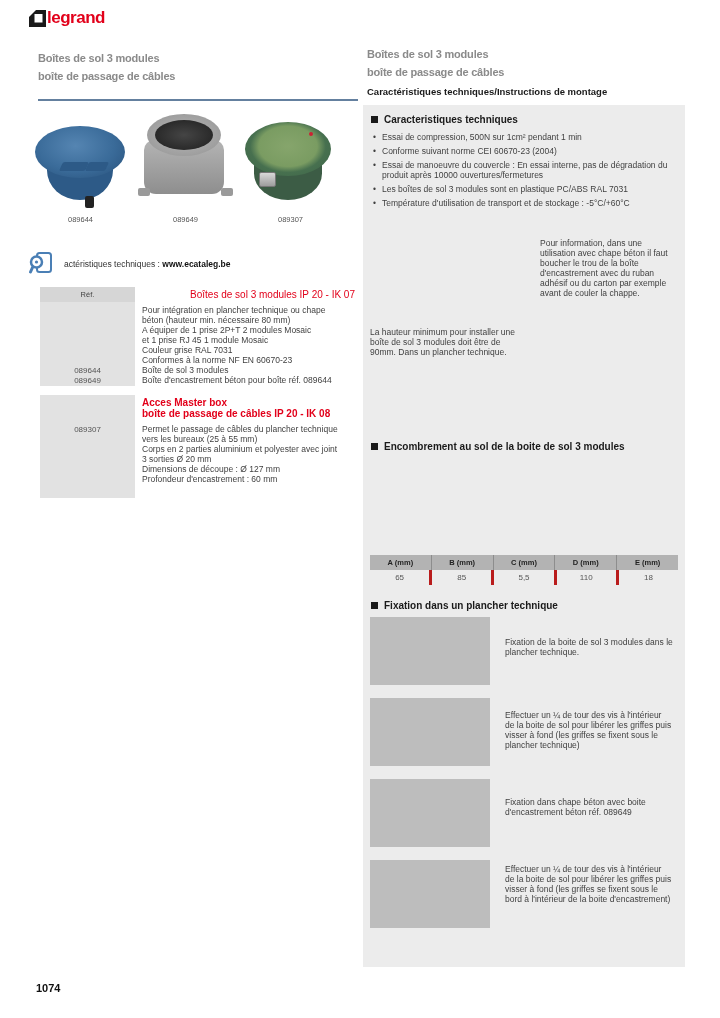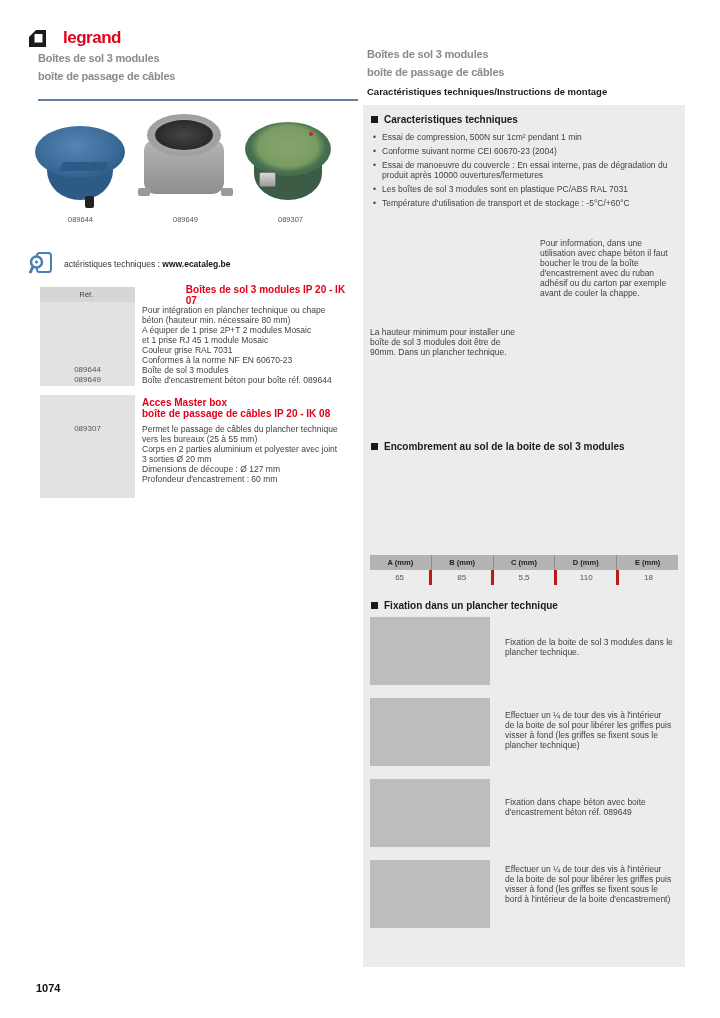--- a/index.html
+++ b/index.html
@@ -1,21 +1,21 @@
 <!DOCTYPE html>
 <html><head>
 <meta charset="utf-8">
 <style>
   * { margin:0; padding:0; box-sizing:border-box; }
   html,body { background:#fff; }
   body { font-family:"Liberation Sans", sans-serif; color:#4a4a4a; }
   .page { position:relative; width:720px; height:1018px; background:#fff; overflow:hidden; }
 
   
-  .logo { position:absolute; left:28px; top:8px; display:flex; align-items:center; gap:16px;margin-top:20px; }
+  .logo { position:absolute; left:28px; top:8px; display:flex; align-items:center; gap:0; }
   .logo-word { color:#e2001a; font-weight:bold; font-size:17px; letter-spacing:-0.5px; }
 
   
   .col-title { position:absolute; font-size:11px; font-weight:bold; color:#8a8a8a; line-height:18px; letter-spacing:-0.2px; }
   .lt { left:38px; top:49px; }
   .rt { left:367px; top:45px; }
   .r-subtitle { position:absolute; left:367px; top:86px; font-size:9.5px; font-weight:bold; color:#1a1a1a; }
   .blue-line { position:absolute; left:38px; top:99px; width:320px; height:2px; background:#64809f; }
 
   
@@ -51,24 +51,24 @@
   .ecat-text { font-size:8.5px; color:#333; }
   .ecat-url { font-weight:bold; color:#111; cursor:pointer; }
 
   
   .ltable { position:absolute; left:40px; width:315px; }
   .t1 { top:287px; } .t2 { top:395px; }
   .grey-col { position:absolute; left:0; top:0; width:95px; background:#e2e2e2; }
   .t1 .grey-col { height:99px; } .t2 .grey-col { height:103px; }
   .thead { position:relative; height:15px; display:flex; align-items:center;justify-content:space-between; }
   .tref-h { width:95px; text-align:center; font-size:7.5px; color:#444; }
-  .ttitle { margin-left:17px; color:#e2001a; font-weight:bold; font-size:10px; line-height:11px;padding-left:36px; }
+  .ttitle { margin-left:17px; color:#e2001a; font-weight:normal; font-size:10px; line-height:11px;padding-left:36px; }
   .ttitle2 { position:relative; margin-left:102px; color:#e2001a; font-weight:bold; font-size:10px; line-height:11px; padding-top:2px; }
   .tbody { position:relative; padding-top:3px; }
-  .trow { display:flex; height:10px; align-items:flex-start; }
+  .trow { display:flex; height:10px; align-items:center; }
   .trow .ref { width:95px; text-align:center; font-size:8px; color:#555; }
   .trow .txt { margin-left:7px; font-size:8.5px; color:#3f3f3f; white-space:nowrap; }
 
   
   .panel { position:absolute; left:363px; top:105px; width:322px; height:862px; background:#ececec; }
   .sec-h { position:absolute; font-size:10px; font-weight:bold; color:#1a1a1a; display:flex; align-items:center; }
   .sq { display:inline-block; width:7px; height:7px; background:#1a1a1a; margin-right:6px; }
   .h1 { left:8px; top:9px; } .h2 { left:8px; top:336px; } .h3 { left:8px; top:495px; }
 
   .bullets { position:absolute; left:10px; top:27px; width:302px; }

